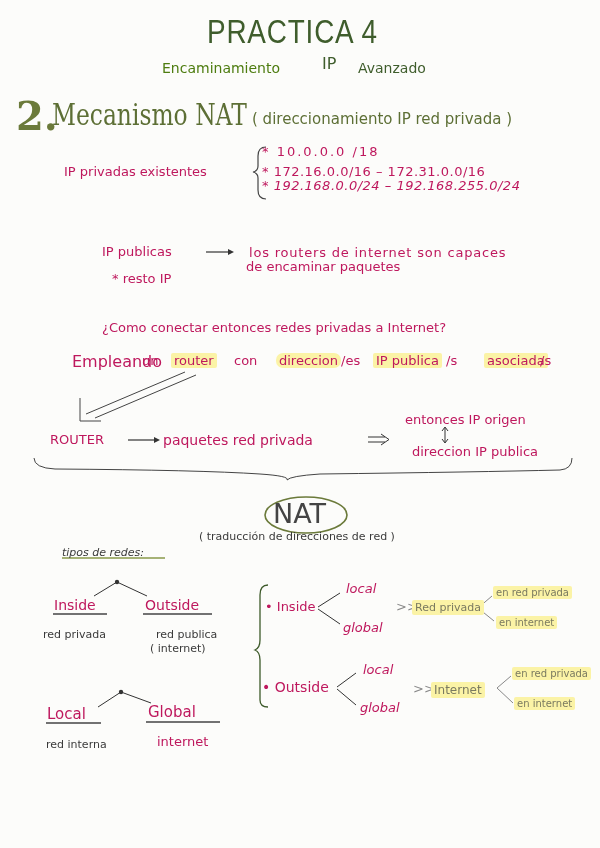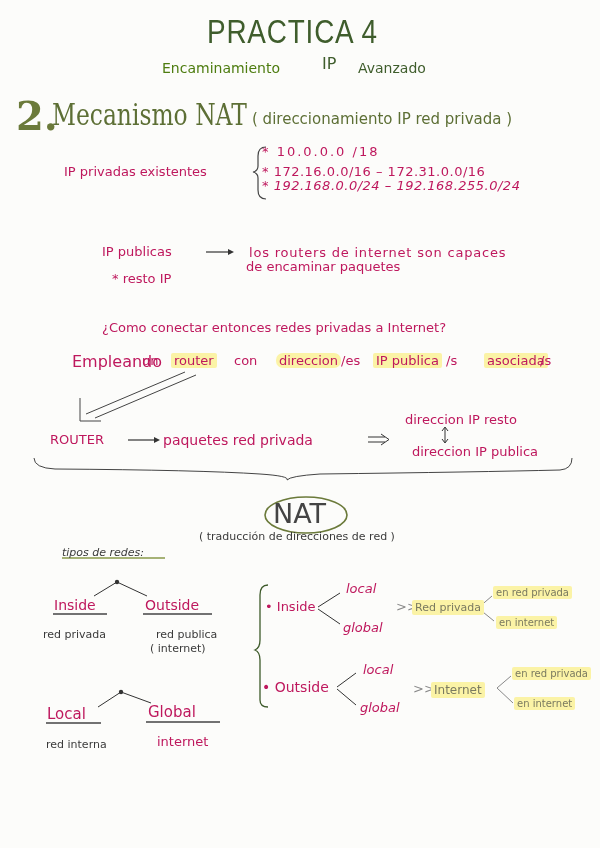--- a/index.html
+++ b/index.html
@@ -112,21 +112,21 @@
 <div class="abs txt" style="left:234px; top:353px;">con</div>
 <div class="abs txt hl" style="left:276px; top:353px;border-radius:7px;">direccion</div>
 <div class="abs txt" style="left:341px; top:353px;">/es</div>
 <div class="abs txt hl" style="left:373px; top:353px;">IP publica</div>
 <div class="abs txt" style="left:446px; top:353px;">/s</div>
 <div class="abs txt hl" style="left:484px; top:353px;">asociada</div>
 <div class="abs txt" style="left:540px; top:353px;">/s</div>
 
 <div class="abs txt" style="left:50px; top:432px;">ROUTER</div>
 <div class="abs txt" style="left:163px; top:432px; font-size:14px;">paquetes red privada</div>
-<div class="abs txt" style="left:405px; top:412px;">direccion IP resto</div>
+<div class="abs txt" style="left:405px; top:412px;">entonces IP origen</div>
 <div class="abs txt" style="left:412px; top:444px;">direccion IP publica</div>
 
 <div class="abs" style="left:273px; top:498px; font-size:27px; color:#444;">NAT</div>
 <div class="abs txt-sm" style="left:199px; top:530px;">( traducción de direcciones de red )</div>
 
 <div class="abs txt-sm" style="left:62px; top:546px; font-style:italic;">tipos de redes:</div>
 
 <div class="abs txt" style="left:54px; top:597px; font-size:14px;">Inside</div>
 <div class="abs txt" style="left:145px; top:597px; font-size:14px;">Outside</div>
 <div class="abs txt-sm" style="left:43px; top:628px;">red privada</div>

